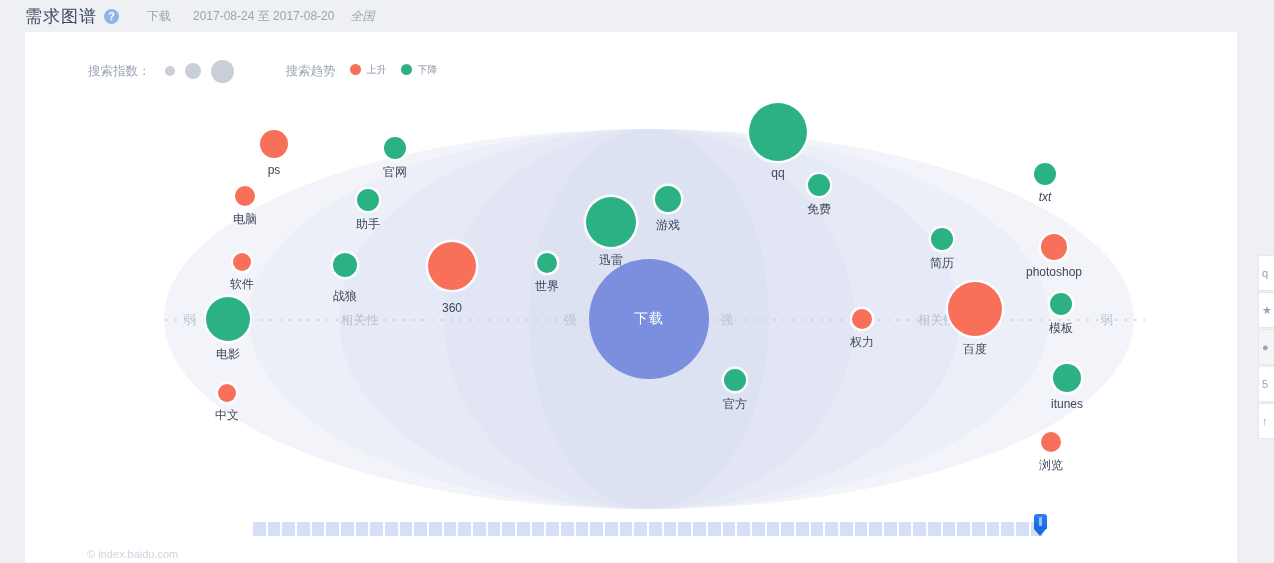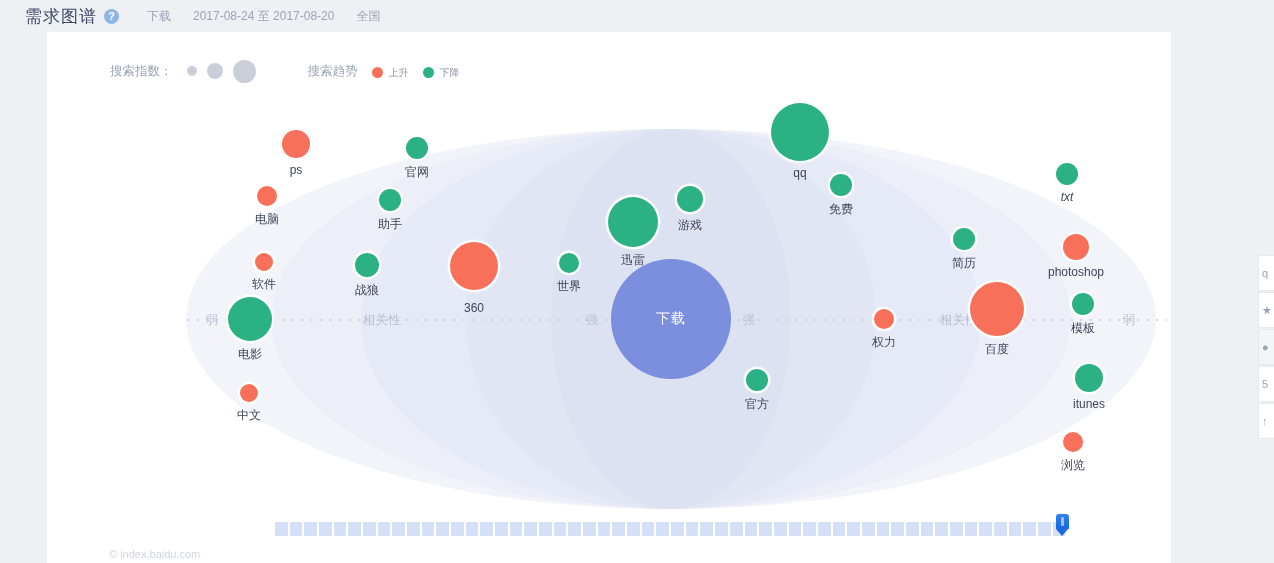--- a/index.html
+++ b/index.html
@@ -44,30 +44,29 @@
     font-weight: bold;
     cursor: pointer;
   }
   .hdr-meta {
     font-size: 12px;
     color: #9aa3b5;
     margin-left: 28px;
     white-space: nowrap;
   }
   .hdr-meta.m2 { margin-left: 22px; }
-  .hdr-meta.m3 { margin-left: 22px; }
+  .hdr-meta.m3 { margin-left: 16px; font-style: italic; }
 
   
   .card {
     position: absolute;
     left: 25px; top: 32px;
-    width: 1124px; height: 531px;
+    width: 1212px; height: 531px;
     background: #ffffff;
     box-sizing: border-box;
-    margin-left: 22px;
   }
 
   
   .legend {
     position: absolute;
     left: 63px; top: 24px;
     display: flex;
     align-items: center;
     height: 30px;
   }
@@ -79,21 +78,21 @@
   .size-dots {
     display: flex;
     align-items: center;
     margin-left: 8px;
   }
   .size-dot { border-radius: 50%; background: #c9ced8; }
   .sd1 { width: 10px; height: 10px; margin-left: 6px; }
   .sd2 { width: 16px; height: 16px; margin-left: 10px; }
   .sd3 { width: 23px; height: 23px; margin-left: 10px; }
 
-  .legend2 { margin-left: 52px; display: flex; align-items: flex-end; }
+  .legend2 { margin-left: 52px; display: flex; align-items: flex-start; }
   .trend-item { display: flex; align-items: center; margin-left: 14px; }
   .trend-dot { width: 11px; height: 11px; border-radius: 50%; }
   .trend-text { font-size: 10px; color: #8d95a6; margin-left: 6px; }
 
   
   .graph {
     position: absolute;
     left: 0; top: 0;
     width: 1249px; height: 531px;
   }
@@ -306,21 +305,21 @@
           <div class="bubble-group" style="left: 370px; top: 116px; width: 22px; height: 22px;">
             <div class="bubble" style="width: 22px; height: 22px; background: rgb(43, 177, 131);"></div>
             <div class="bubble-label" style="top: 27px;">官网</div>
           </div>
           <div class="bubble-group" style="left: 343px; top: 168px; width: 22px; height: 22px;">
             <div class="bubble" style="width: 22px; height: 22px; background: rgb(43, 177, 131);"></div>
             <div class="bubble-label" style="top: 27px;">助手</div>
           </div>
           <div class="bubble-group" style="left: 320px; top: 233px; width: 24px; height: 24px;">
             <div class="bubble" style="width: 24px; height: 24px; background: rgb(43, 177, 131);"></div>
-            <div class="bubble-label" style="top: 29px;">战狼</div>
+            <div class="bubble-label" style="top: 35px;">战狼</div>
           </div>
           <div class="bubble-group" style="left: 427px; top: 234px; width: 48px; height: 48px;">
             <div class="bubble" style="width: 48px; height: 48px; background: rgb(248, 112, 90);"></div>
             <div class="bubble-label" style="top: 59px;">360</div>
           </div>
           <div class="bubble-group" style="left: 522px; top: 231px; width: 20px; height: 20px;">
             <div class="bubble" style="width: 20px; height: 20px; background: rgb(43, 177, 131);"></div>
             <div class="bubble-label" style="top: 25px;">世界</div>
           </div>
           <div class="bubble-group" style="left: 586px; top: 190px; width: 50px; height: 50px;">

